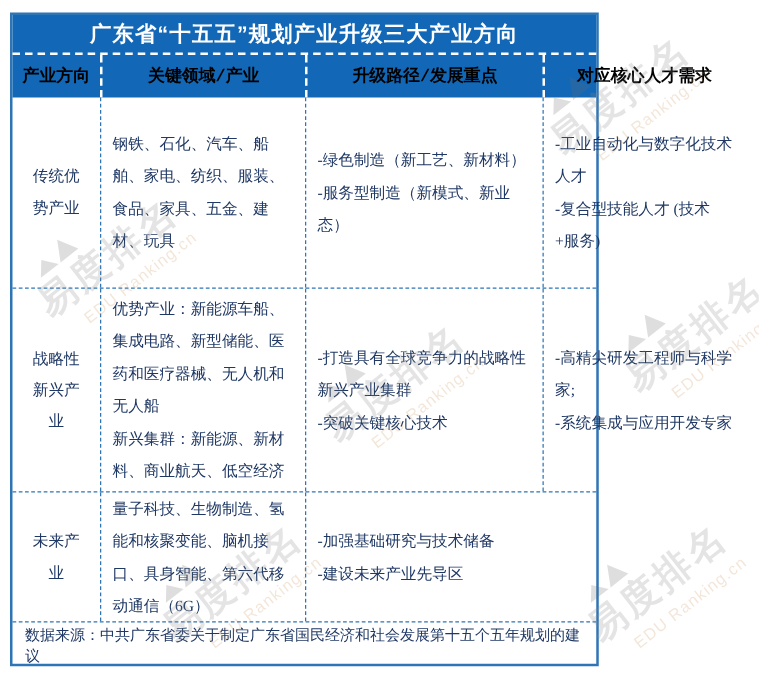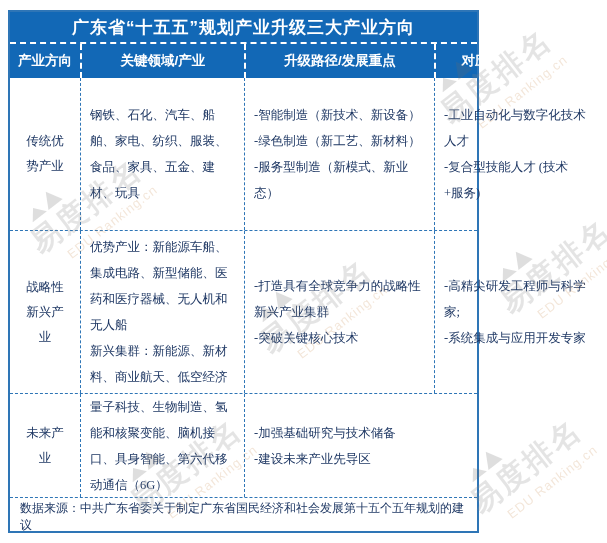--- a/index.html
+++ b/index.html
@@ -32,23 +32,23 @@
     letter-spacing: 1px;
     border-bottom: 2px dashed #ffffff;
     font-family: "Liberation Sans", "DejaVu Sans", sans-serif;
   }
   .grid-row {
     display: grid;
     grid-template-columns: 70px 164px 190px 161px;
   }
   .head-row {
     background: #1268B6;
-    color: #ffffff;
+    color: #000000;
     height: 34px;
-    font-family: Liberation Sans, sans-serif;
+    font-family: Liberation Mono, monospace;
   }
   .head-cell {
     font-weight: bold;
     font-size: 13.5px;
     display: flex;
     align-items: center;
     justify-content: center;
   }
   .head-cell + .head-cell { border-left: 2px dashed #ffffff; }
 
@@ -137,21 +137,20 @@
     <div class="head-cell">升级路径/发展重点</div>
     <div class="head-cell">对应核心人才需求</div>
   </div>
 
   <div class="grid-row body-row r1">
     <div class="cell dir">传统优势产业</div>
     <div class="cell">
       <p>钢铁、石化、汽车、船舶、家电、纺织、服装、食品、家具、五金、建材、玩具</p>
     </div>
     <div class="cell">
-      <p>-智能制造（新技术、新设备）</p>
       <p>-绿色制造（新工艺、新材料）</p>
       <p>-服务型制造（新模式、新业态）</p>
     </div>
     <div class="cell">
       <p>-工业自动化与数字化技术人才</p>
       <p>-复合型技能人才 (技术+服务)</p>
     </div>
   </div>
 
   <div class="grid-row body-row r2">

